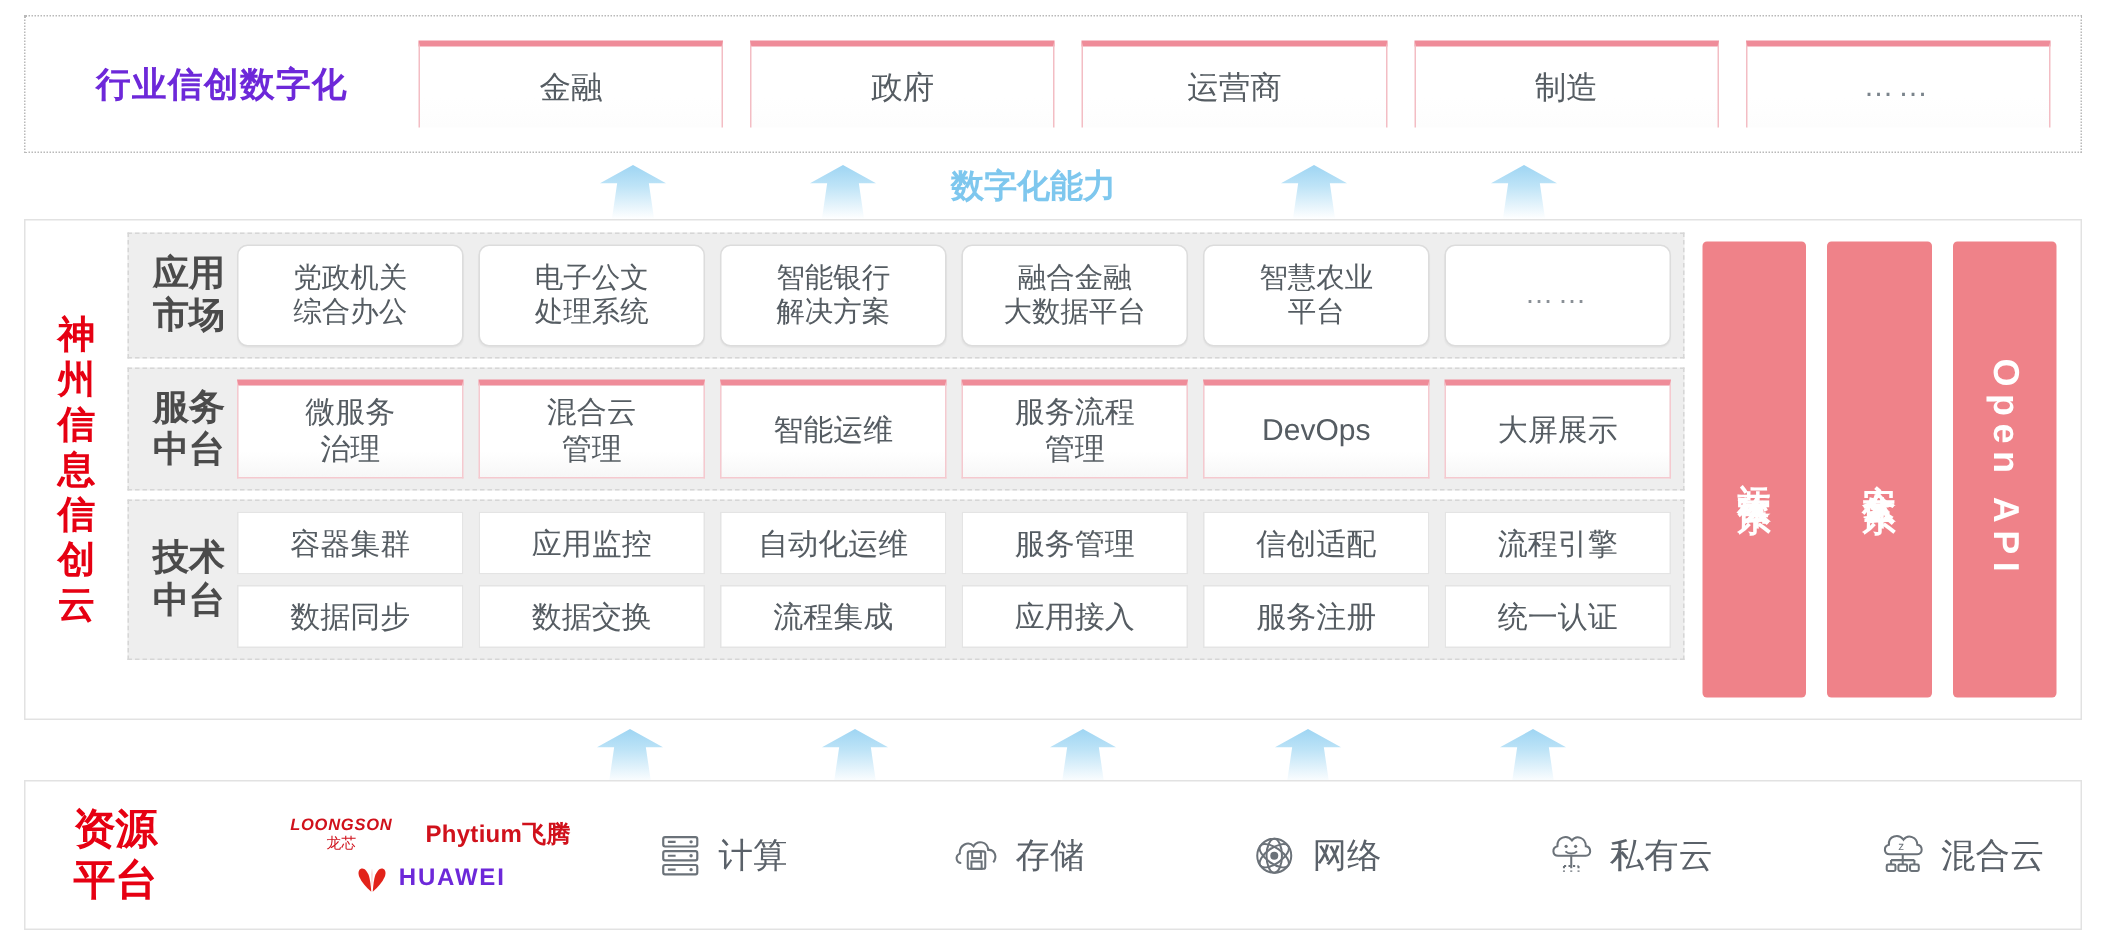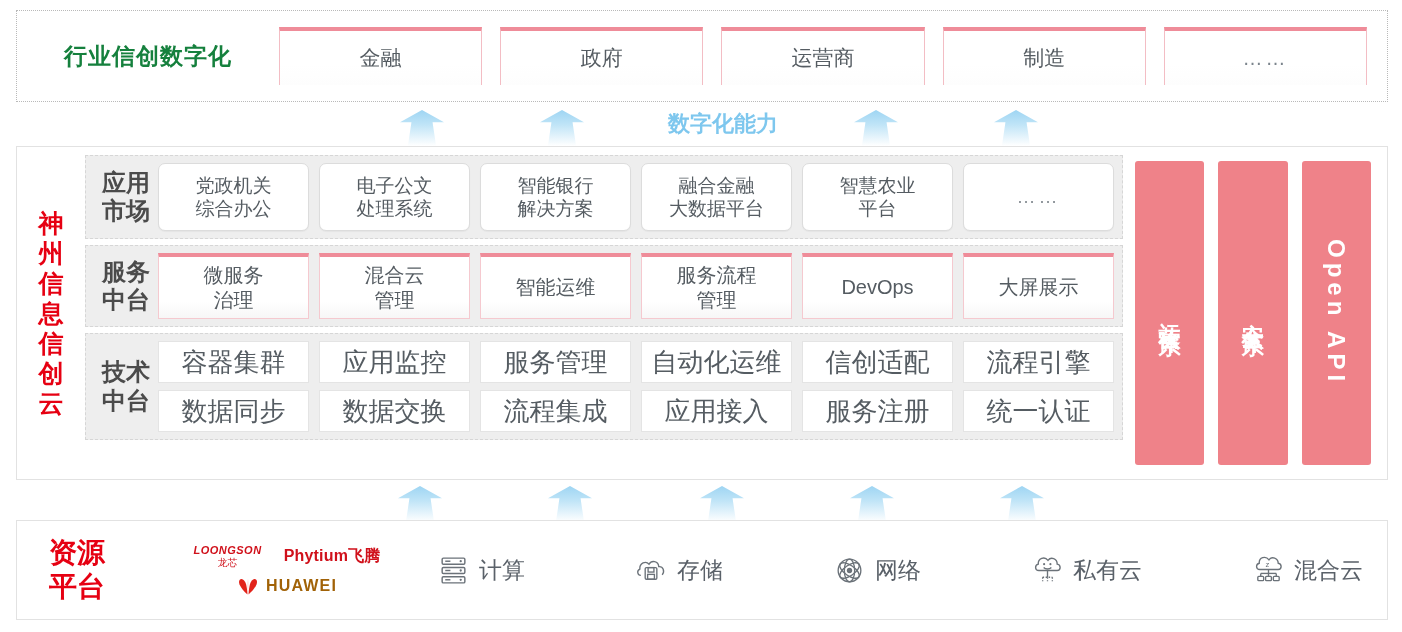--- a/index.html
+++ b/index.html
@@ -13,21 +13,21 @@
   }
 
   
   .industry-band{
     position:absolute; left:16px; top:10px; width:1372px; height:92px;
     border:1px dotted #b9b9b9;
     display:flex; align-items:center;
   }
   .industry-title{
     width:262px; text-align:center;
-    color:#15803d; font-weight:bold; font-size:23px; letter-spacing:1px;
+    color:#6d28d9; font-weight:bold; font-size:23px; letter-spacing:1px;
     white-space:nowrap;
   }
   .industry-cards{
     flex:1; display:flex; gap:18px; padding-right:20px;
   }
   .ind-card{
     flex:1; height:58px; position:relative;
     background:linear-gradient(180deg,#ffffff 0%,#ffffff 62%,#fdfdfd 100%);
     border:1px solid #f3bdc4;
     border-top:4px solid #ef8c99;
@@ -36,21 +36,21 @@
     font-size:21px; color:#555c62;
   }
   .ind-card .dots{ letter-spacing:3px; font-size:20px; color:#7b848c; }
 
   
   .cap-strip{
     position:absolute; left:16px; top:104px; width:1372px; height:42px;
   }
   .cap-label{
     position:absolute; left:618px; top:5px;
-    font-size:22px; color:#7ec7ee; font-weight:600; white-space:nowrap;margin-left:34px;
+    font-size:22px; color:#7ec7ee; font-weight:600; white-space:nowrap;
   }
 
   
   .up-arrow{
     position:absolute; bottom:0;
     width:44px; height:36px;
     background:linear-gradient(180deg,#9ed5f3 0%,#bfe4f7 40%,#e8f5fc 78%,#ffffff 100%);
     -webkit-clip-path:polygon(50% 0%,100% 34%,74% 34%,82% 100%,18% 100%,26% 34%,0% 34%);
     clip-path:polygon(50% 0%,100% 34%,74% 34%,82% 100%,18% 100%,26% 34%,0% 34%);
   }
@@ -109,21 +109,21 @@
   }
   .svc-card span{ display:block; }
 
   
   .tech-grid{ flex:1; display:flex; flex-direction:column; gap:7px; }
   .tech-line{ display:flex; gap:10px; }
   .tech-card{
     flex:1; height:42px;
     background:#ffffff; border:1px solid #e4e4e4;
     display:flex; align-items:center; justify-content:center;
-    font-size:26px; color:#555c62;
+    font-size:20px; color:#555c62;
   }
 
   
   .pillars{
     width:258px; flex:none;
     display:flex; gap:14px; align-items:stretch;
     padding:14px 16px 14px 6px;
   }
   .pillar{
     flex:1; background:#ef8289; border-radius:3px;
@@ -165,21 +165,21 @@
   .logo-loongson .lg-main{
     color:#d0111b; font-weight:bold; font-style:italic;
     font-size:11px; letter-spacing:.5px;
   }
   .logo-loongson .lg-sub{ color:#d0111b; font-size:10px; margin-top:2px; }
   .logo-phytium{
     color:#d0111b; font-weight:bold; font-size:16px; letter-spacing:.2px;
   }
   .logo-huawei{ display:flex; align-items:center; gap:7px; }
   .logo-huawei .hw-mark{ width:22px; height:17px; }
-  .logo-huawei .hw-word{ color:#a16207; font-weight:bold; font-size:16px; letter-spacing:1.2px; }
+  .logo-huawei .hw-word{ color:#6d28d9; font-weight:bold; font-size:16px; letter-spacing:1.2px; }
 
   .res-items{ flex:1; display:flex; align-items:center; justify-content:space-between; padding-right:24px; }
   .res-item{ display:flex; align-items:center; gap:9px; }
   .res-item .ico{ width:33px; height:33px; flex:none; }
   .res-item .lbl{ font-size:23px; color:#5a6169; white-space:nowrap; }
 </style>
 </head>
 <body>
 
 <div class="industry-band">
@@ -284,22 +284,22 @@
       </div>
       <div class="row-panel">
         <div class="row-label">
           <span>技术</span>
           <span>中台</span>
         </div>
         <div class="tech-grid">
           <div class="tech-line">
             <div class="tech-card">容器集群</div>
             <div class="tech-card">应用监控</div>
+            <div class="tech-card">自动化运维</div>
             <div class="tech-card">服务管理</div>
-            <div class="tech-card">自动化运维</div>
             <div class="tech-card">信创适配</div>
             <div class="tech-card">流程引擎</div>
           </div>
           <div class="tech-line">
             <div class="tech-card">数据同步</div>
             <div class="tech-card">数据交换</div>
             <div class="tech-card">流程集成</div>
             <div class="tech-card">应用接入</div>
             <div class="tech-card">服务注册</div>
             <div class="tech-card">统一认证</div>

